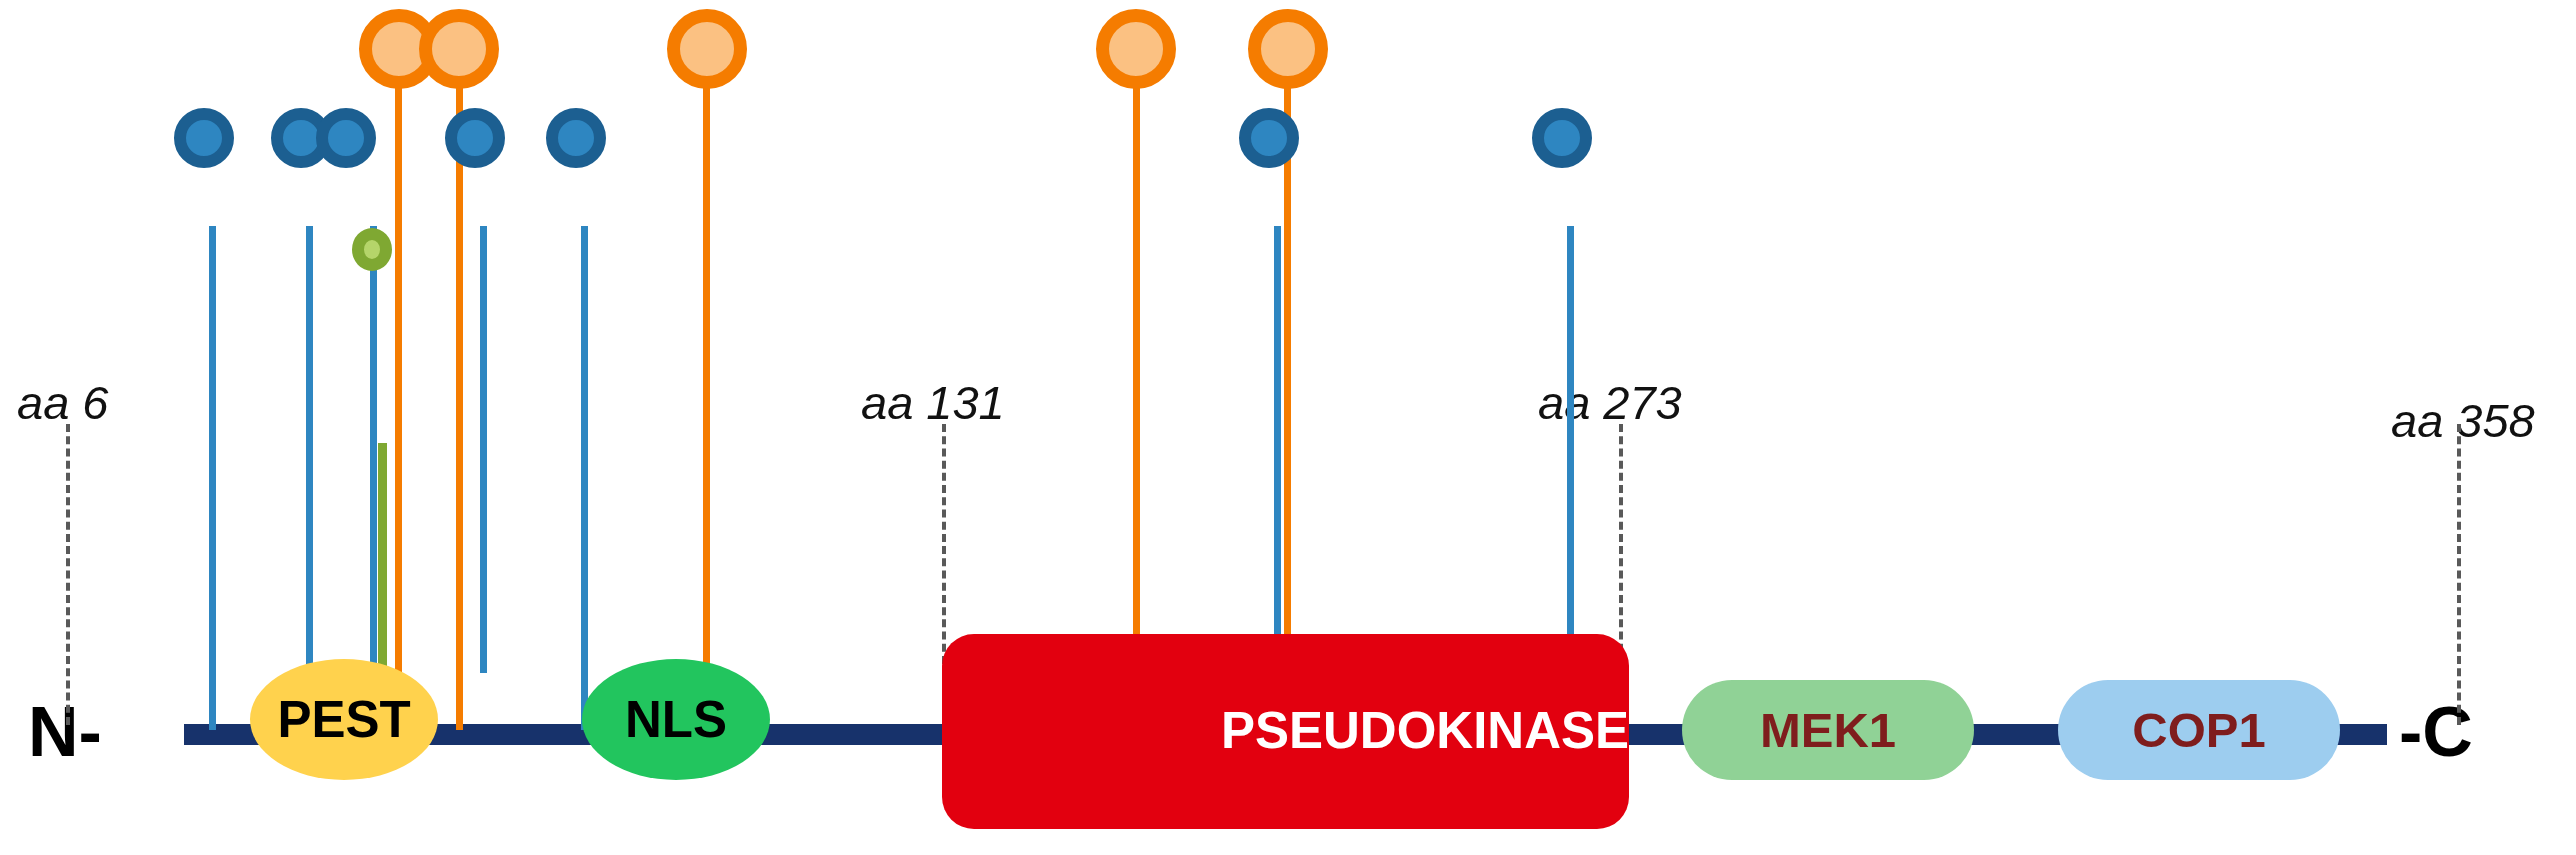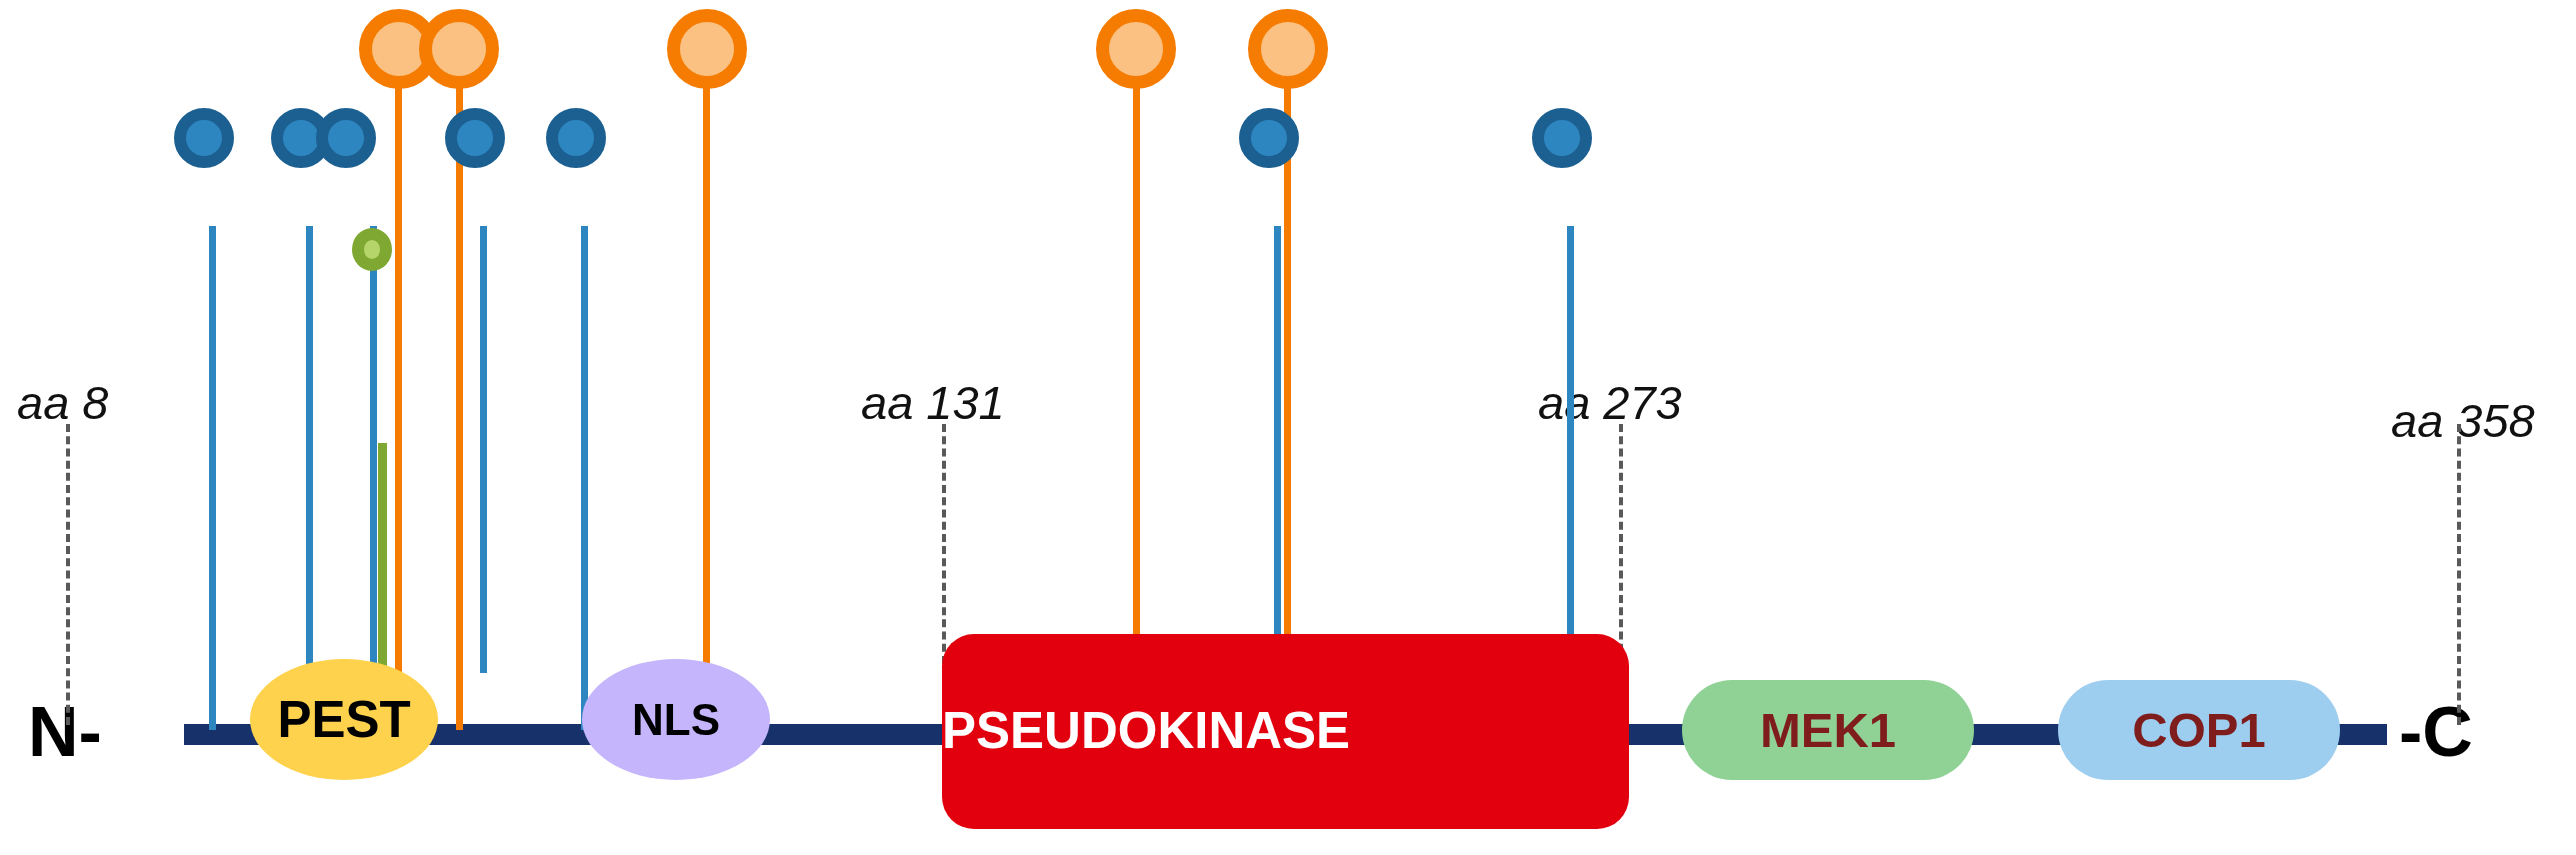--- a/index.html
+++ b/index.html
@@ -7,21 +7,21 @@
   #stage{position:relative;width:2576px;height:856px;background:#fff;overflow:hidden;}
 
   
   .backbone{position:absolute;background:#17326B;}
 
   
   .ellipse{position:absolute;display:flex;align-items:center;justify-content:center;
            border-radius:50%;font-weight:bold;color:#000;white-space:nowrap;}
   .pill{position:absolute;display:flex;align-items:center;justify-content:center;
         border-radius:941px;font-weight:bold;color:#7f1d1d;white-space:nowrap;}
-  .bigbox{position:absolute;display:flex;flex-direction:column;align-items:flex-start;
+  .bigbox{position:absolute;display:flex;flex-direction:column;align-items:flex-end;
           justify-content:center;border-radius:32px;color:#fff;font-weight:bold;
           line-height:1.10;text-align:center;}
 
   
   .terminus{position:absolute;font-weight:bold;color:#000;white-space:nowrap;}
 
   
   .stem{position:absolute;}
   .head{position:absolute;border-radius:50%;box-sizing:border-box;}
 
@@ -38,21 +38,21 @@
   <div class="backbone" style="left:405px;top:724px;width:226px;height:21px;"></div>
   <div class="backbone" style="left:725px;top:724px;width:264px;height:21px;"></div>
   <div class="backbone" style="left:1591px;top:724px;width:151px;height:21px;"></div>
   <div class="backbone" style="left:1930px;top:724px;width:179px;height:21px;"></div>
   <div class="backbone" style="left:2288px;top:724px;width:99px;height:21px;"></div>
 
   <div class="terminus" style="left:28px;top:692px;font-size:70px;">N-</div>
   <div class="terminus" style="left:2399px;top:692px;font-size:70px;">-C</div>
 
   <div>
-    <div class="aalabel" style="left:17px;top:375px;font-size:47px;">aa 8</div>
+    <div class="aalabel" style="left:17px;top:375px;font-size:47px;">aa 6</div>
     <div class="aatick" style="left:66px;top:424px;height:301px;"></div>
   </div>
   <div>
     <div class="aalabel" style="left:861px;top:375px;font-size:47px;">aa 131</div>
     <div class="aatick" style="left:942px;top:424px;height:301px;"></div>
   </div>
   <div>
     <div class="aalabel" style="left:1538px;top:375px;font-size:47px;">aa 273</div>
     <div class="aatick" style="left:1619px;top:424px;height:301px;"></div>
   </div>
@@ -74,21 +74,21 @@
   <div class="stem" style="left:703px;top:38px;width:6.6px;height:636px;background:#F57C00;"></div>
   <div class="stem" style="left:1133px;top:38px;width:6.6px;height:603px;background:#F57C00;"></div>
   <div class="stem" style="left:1284px;top:38px;width:6.6px;height:603px;background:#F57C00;"></div>
 
   <div class="stem" style="left:378px;top:443px;width:9.4px;height:231px;background:#7FA832;"></div>
 
   <div class="ellipse" style="left:250px;top:659px;width:188px;height:121px;background:#FFD24D;font-size:51px;text-align:center;">
     <span>PEST</span>
   </div>
 
-  <div class="ellipse" style="left:582px;top:659px;width:188px;height:121px;background:#c4b5fd;font-size:44px;">
+  <div class="ellipse" style="left:582px;top:659px;width:188px;height:121px;background:#22c55e;font-size:51px;">
     <span>NLS</span>
   </div>
 
   <div class="bigbox" style="left:942px;top:634px;width:687px;height:195px;background:#E2000F;font-size:51px;">
     <span>PSEUDOKINASE</span>
   </div>
 
   <div class="pill" style="left:1682px;top:680px;width:292px;height:100px;background:#90D296;font-size:49px;">
     <span>MEK1</span>
   </div>

